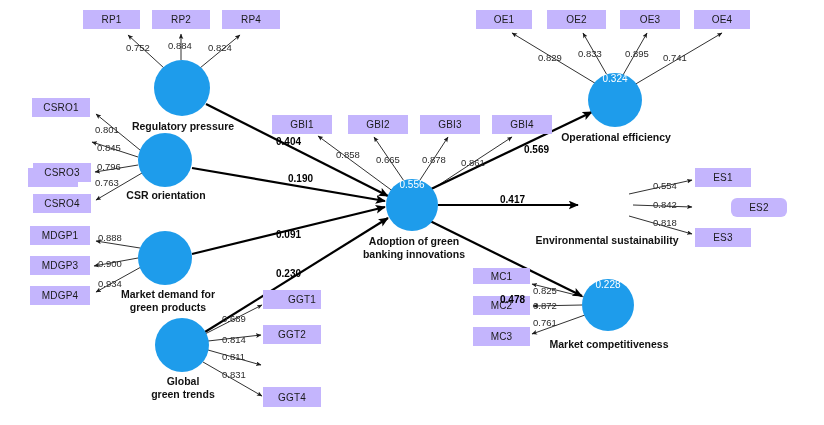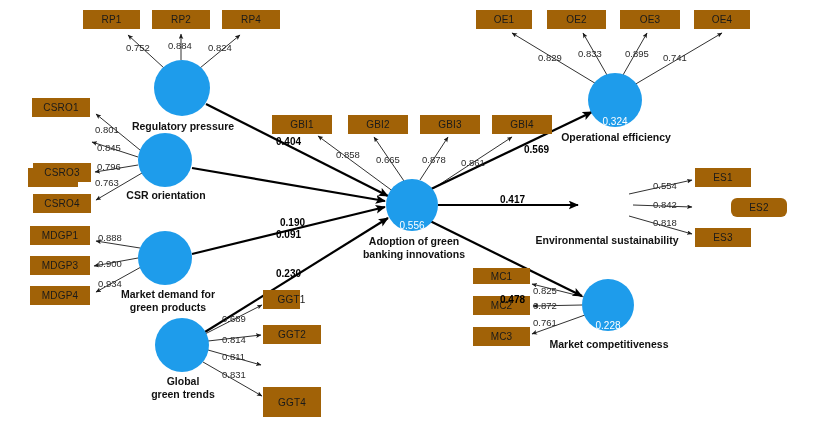--- a/index.html
+++ b/index.html
@@ -8,39 +8,39 @@
     background:#ffffff;
     font-family:"Liberation Sans", sans-serif;
     overflow:hidden;
     position:relative;
   }
   #canvas{position:absolute;left:0;top:0;width:824px;height:425px;}
   svg#edges{position:absolute;left:0;top:0;width:824px;height:425px;}
 
   .ind-box{
     position:absolute;
-    background:#a16207;
+    background:#c4b5fd;
     color:#1a1a1a;
     font-size:10px;
     font-weight:400;
     display:flex;
     align-items:center;
     justify-content:center;
     letter-spacing:.2px;
     box-sizing:border-box;
   }
 
   .construct{
     position:absolute;
     border-radius:50%;
     background:#1e9ceb;
     color:#ffffff;
     font-size:10px;
     display:flex;
-    align-items:flex-end;
+    align-items:flex-start;
     justify-content:center;
     box-sizing:border-box;
   }
 
   .c-label{
     position:absolute;
     color:#111111;
     font-size:10.5px;
     font-weight:bold;
     text-align:center;
@@ -151,30 +151,30 @@
   <div class="ind-box" style="left:30px;top:226px;width:60px;height:19px;">
       <span>MDGP1</span>
     </div>
   <div class="ind-box" style="left:30px;top:256px;width:60px;height:19px;">
       <span>MDGP3</span>
     </div>
   <div class="ind-box" style="left:30px;top:286px;width:60px;height:19px;">
       <span>MDGP4</span>
     </div>
 
-  <div class="ind-box" style="left:263px;top:290px;width:37px;height:19px;padding-left:20px;">
+  <div class="ind-box" style="left:263px;top:290px;width:58px;height:19px;padding-left:20px;">
       <span>GGT1</span>
     </div>
   <div class="ind-box" style="left:263px;top:325px;width:58px;height:19px;">
       <span>GGT2</span>
     </div>
   <div class="ind-box" style="left:263px;top:355px;width:58px;height:19px;margin-top:32px;">
       <span>GGT3</span>
     </div>
-  <div class="ind-box" style="left:263px;top:387px;width:58px;height:30px;">
+  <div class="ind-box" style="left:263px;top:387px;width:58px;height:20px;">
       <span>GGT4</span>
     </div>
 
   <div class="ind-box" style="left:272px;top:115px;width:60px;height:19px;">
       <span>GBI1</span>
     </div>
   <div class="ind-box" style="left:348px;top:115px;width:60px;height:19px;">
       <span>GBI2</span>
     </div>
   <div class="ind-box" style="left:420px;top:115px;width:60px;height:19px;">
@@ -281,20 +281,20 @@
 
   <div class="w-lbl" style="left:653px;top:180px;">0.554</div>
   <div class="w-lbl" style="left:653px;top:199px;">0.842</div>
   <div class="w-lbl" style="left:653px;top:217px;">0.818</div>
 
   <div class="w-lbl" style="left:533px;top:285px;">0.825</div>
   <div class="w-lbl" style="left:533px;top:300px;">0.872</div>
   <div class="w-lbl" style="left:533px;top:317px;">0.761</div>
 
   <div class="w-lbl strong" style="left:276px;top:136px;">0.404</div>
-  <div class="w-lbl strong" style="left:280px;top:173px;margin-top:44px;">0.190</div>
+  <div class="w-lbl strong" style="left:288px;top:173px;">0.190</div>
   <div class="w-lbl strong" style="left:276px;top:229px;">0.091</div>
   <div class="w-lbl strong" style="left:276px;top:268px;">0.230</div>
   <div class="w-lbl strong" style="left:524px;top:144px;">0.569</div>
   <div class="w-lbl strong" style="left:500px;top:194px;">0.417</div>
   <div class="w-lbl strong" style="left:500px;top:250px;margin-top:44px;">0.478</div>
 
 </div>
 
 </body></html>

